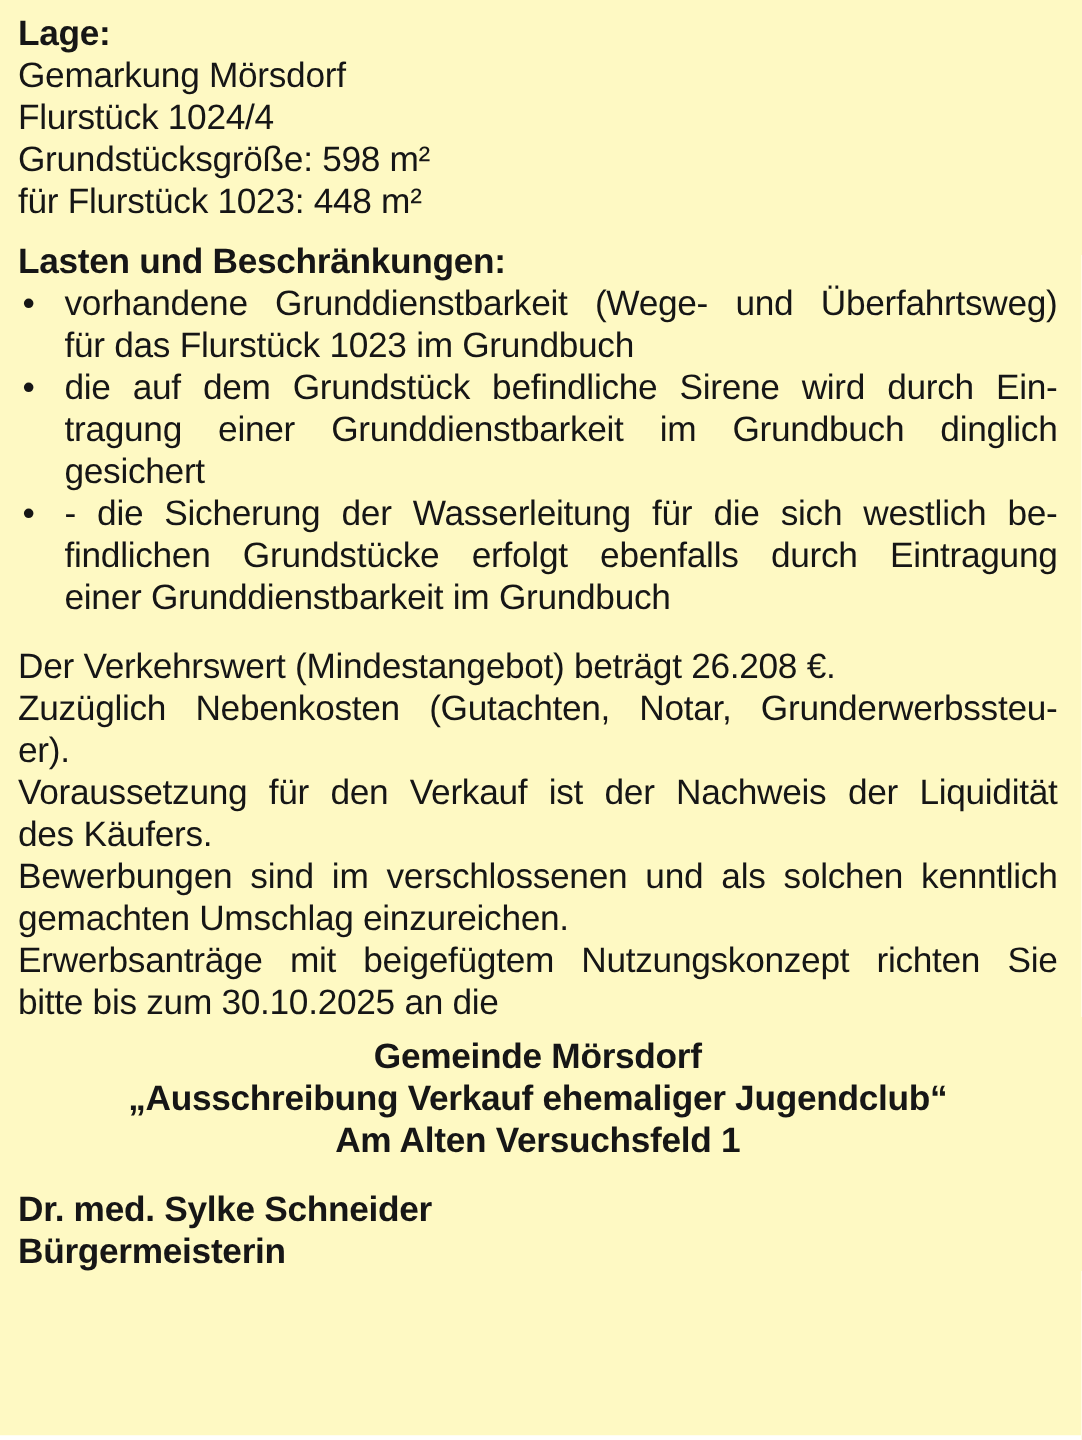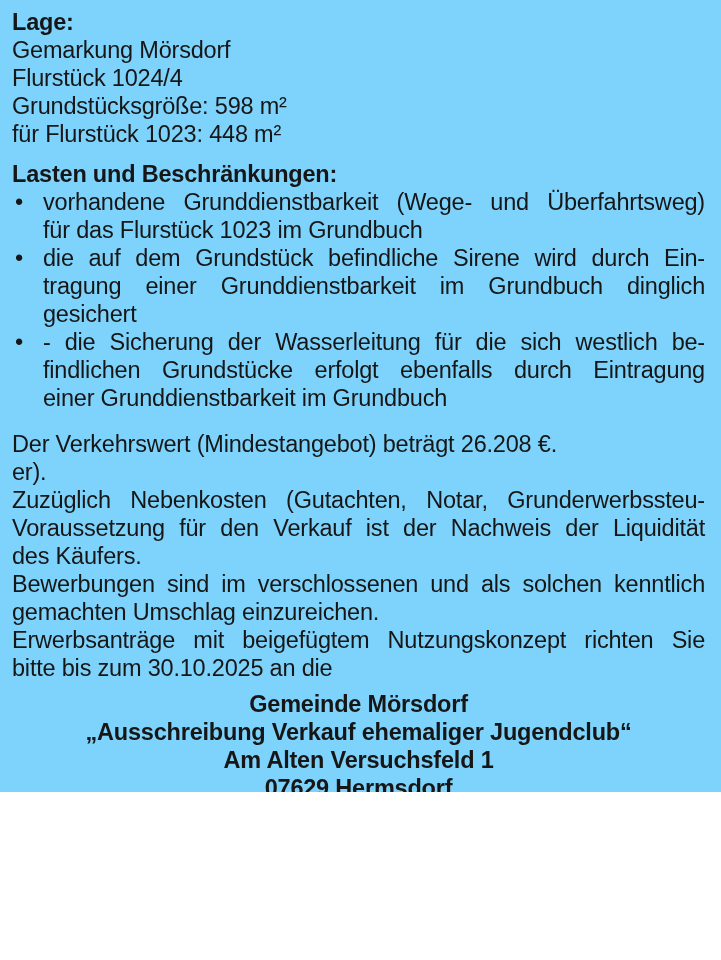--- a/index.html
+++ b/index.html
@@ -3,24 +3,24 @@
 <meta charset="utf-8">
 <style>
   html, body {
     margin: 0;
     padding: 0;
     background: #ffffff;
   }
   .page {
     position: relative;
     width: 721px;
-    height: 792px;
+    height: 957px;
     box-sizing: border-box;
     padding: 8px 16px 0 12px;
-    background: #7dd3fc;
+    background: #fef9c3;
     color: #161616;
     font-family: "Liberation Sans", "DejaVu Sans", sans-serif;
     font-size: 23.5px;
     line-height: 28px;
     letter-spacing: -0.2px;
     overflow: hidden;
   }
   .h {
     font-weight: 700;
   }
@@ -97,35 +97,34 @@
       <div class="btxt">
         <div class="ln j">- die Sicherung der Wasserleitung für die sich westlich be-</div>
         <div class="ln j">findlichen Grundstücke erfolgt ebenfalls durch Eintragung</div>
         <div class="ln">einer Grunddienstbarkeit im Grundbuch</div>
       </div>
     </div>
   </section>
 
   <section class="mt-p">
     <div class="ln">Der Verkehrswert (Mindestangebot) beträgt 26.208 €.</div>
+    <div class="ln j">Zuzüglich Nebenkosten (Gutachten, Notar, Grunderwerbssteu-</div>
     <div class="ln">er).</div>
-    <div class="ln j">Zuzüglich Nebenkosten (Gutachten, Notar, Grunderwerbssteu-</div>
     <div class="ln j">Voraussetzung für den Verkauf ist der Nachweis der Liquidität</div>
     <div class="ln">des Käufers.</div>
     <div class="ln j">Bewerbungen sind im verschlossenen und als solchen kenntlich</div>
     <div class="ln">gemachten Umschlag einzureichen.</div>
     <div class="ln j">Erwerbsanträge mit beigefügtem Nutzungskonzept richten Sie</div>
     <div class="ln">bitte bis zum 30.10.2025 an die</div>
   </section>
 
   <section class="center-block mt-c">
     <div class="ln">Gemeinde Mörsdorf</div>
     <div class="ln">„Ausschreibung Verkauf ehemaliger Jugendclub“</div>
     <div class="ln">Am Alten Versuchsfeld 1</div>
-    <div class="ln">07629 Hermsdorf</div>
   </section>
 
   <section class="sig mt-s">
     <div class="ln">Dr. med. Sylke Schneider</div>
     <div class="ln">Bürgermeisterin</div>
   </section>
 
 </div>
 
 </body></html>

